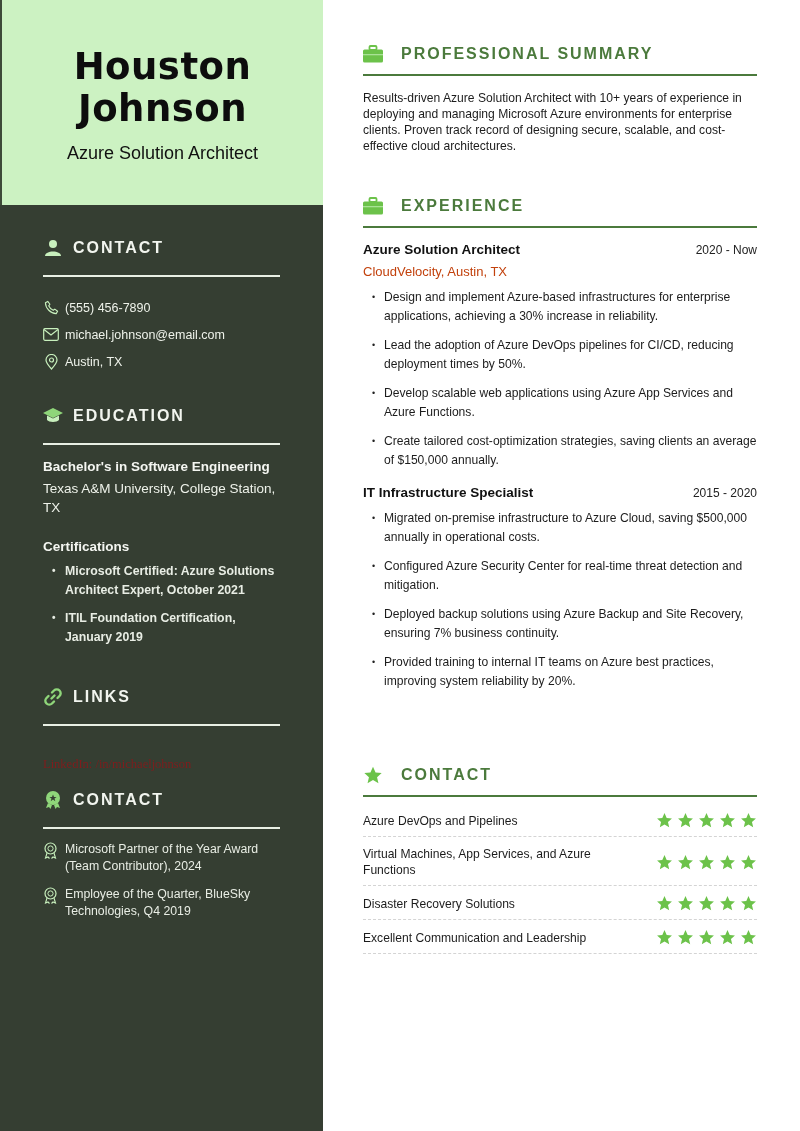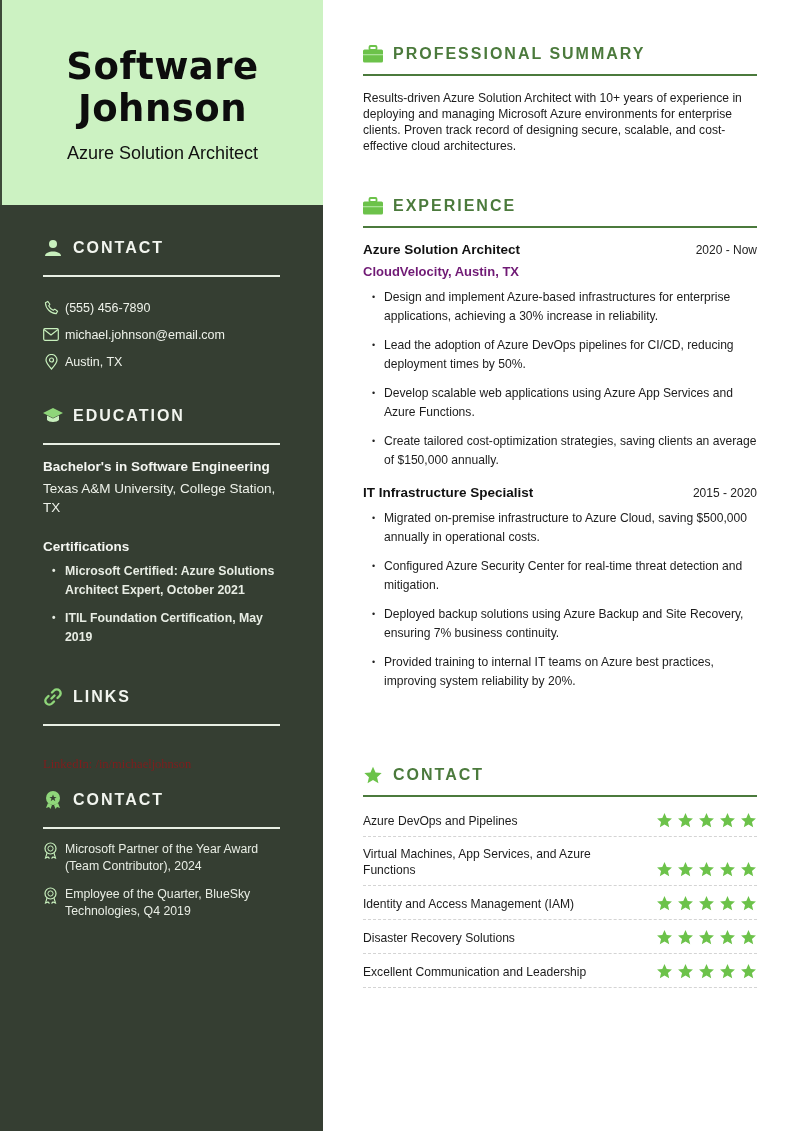--- a/index.html
+++ b/index.html
@@ -23,47 +23,47 @@
   .cert-list { list-style:none; padding:0; margin:8px 0 0 0;font-weight:bold; }
   .cert-list li { position:relative; padding-left:22px; font-family:"Liberation Sans", sans-serif; font-size:12.3px; line-height:18.5px; color:#e8ede4; margin-bottom:10px; }
   .cert-list li::before { content:"•"; position:absolute; left:9px; top:0; font-size:10px; color:#e8ede4; }
 
   .link-text { font-family:Liberation Serif, serif; font-size:12.5px; color:#7f1d1d; margin-top:31px; }
 
   .award-row { display:flex; align-items:flex-start; margin-top:12px; font-family:"Liberation Sans", sans-serif; font-size:12.3px; line-height:16.5px; color:#e8ede4; }
   .award-row .ai { width:16px; height:18px; margin-right:6px; flex-shrink:0; margin-top:1px; }
 
   .main-sec { position:absolute; left:363px; width:394px; }
-  .main-head { display:flex; align-items:center; height:28px; border-bottom:2px solid #4b7a3c; padding-bottom:6px; }
+  .main-head { display:flex; align-items:center; height:28px; border-bottom:2px solid #4b7a3c; padding-bottom:6px;gap:8px; }
   .main-head .ico { width:20px; height:20px; margin-right:10px; display:flex; align-items:center; justify-content:center; }
   .main-head .ttl { font-family:"Liberation Sans", sans-serif; font-weight:bold; font-size:16px; letter-spacing:2px; color:#4b7a3c; }
   .summary { font-family:"Liberation Sans", sans-serif; font-size:12.1px; line-height:16px; color:#1c1c1c; margin-top:14px; }
 
   .job { margin-top:14px; }
   .job-top { display:flex; justify-content:space-between; align-items:baseline; }
   .job-title { font-family:"Liberation Sans", sans-serif; font-weight:bold; font-size:13.5px; color:#111; }
   .job-date { font-family:"Liberation Sans", sans-serif; font-size:12px; color:#222; }
-  .job-company { font-family:"Liberation Sans", sans-serif; font-weight:bold; font-size:13px; color:#701a75; margin-top:7px; }
+  .job-company { font-family:"Liberation Sans", sans-serif; font-weight:normal; font-size:13px; color:#c2410c; margin-top:7px; }
   .bullets { list-style:none; padding:0; margin:9px 0 0 0; }
   .bullets li { position:relative; padding-left:21px; font-family:"Liberation Sans", sans-serif; font-size:12.1px; line-height:18.5px; color:#1c1c1c; margin-bottom:11px; }
   .bullets li::before { content:"•"; position:absolute; left:9px; top:0; font-size:9px; color:#222; }
 
-  .skill-row { display:flex; justify-content:space-between; align-items:flex-end; border-bottom:1px dashed #d4d4d4; padding:9px 0 7px 0; }
+  .skill-row { display:flex; justify-content:space-between; align-items:center; border-bottom:1px dashed #d4d4d4; padding:9px 0 7px 0; }
   .skill-name { font-family:"Liberation Sans", sans-serif; font-size:12.1px; line-height:16px; color:#1c1c1c; width:260px; }
   .stars { display:flex; gap:4px; }
   .star { width:17px; height:17px; }
 </style>
 </head>
 <body>
 
 <div class="sidebar"></div>
 
 <div class="header">
   <div class="name">
-    <div>Software</div>
+    <div>Houston</div>
     <div>Johnson</div>
   </div>
   <div class="role">Azure Solution Architect</div>
 </div>
 
 <div class="side-sec" style="top:235px;">
   <div class="side-head">
     <span class="ico">
       <svg width="18" height="18" viewBox="0 0 18 18">
           <circle cx="9" cy="5" r="4" fill="#c8f0bd"></circle>
@@ -110,21 +110,21 @@
           <path d="M4 8.5 L4 13 C6 15.5 14 15.5 16 13 L16 8.5 L10 11.5 Z" fill="#c8f0bd"></path>
         </svg>
     </span>
     <span class="ttl">EDUCATION</span>
   </div>
   <div class="edu-degree">Bachelor's in Software Engineering</div>
   <div class="edu-school">Texas A&amp;M University, College Station, TX</div>
   <div class="cert-title">Certifications</div>
   <ul class="cert-list">
     <li>Microsoft Certified: Azure Solutions Architect Expert, October 2021</li>
-    <li>ITIL Foundation Certification, May 2019</li>
+    <li>ITIL Foundation Certification, January 2019</li>
   </ul>
 </div>
 
 <div class="side-sec" style="top:684px;">
   <div class="side-head">
     <span class="ico">
       <svg width="20" height="20" viewBox="0 0 20 20">
           <path d="M8.5 11.5 L11.5 8.5" stroke="#8fd67a" stroke-width="2.4" stroke-linecap="round"></path>
           <path d="M9 5.5 L11 3.5 A3.5 3.5 0 0 1 16.5 9 L14.5 11" fill="none" stroke="#8fd67a" stroke-width="2.4" stroke-linecap="round"></path>
           <path d="M11 14.5 L9 16.5 A3.5 3.5 0 0 1 3.5 11 L5.5 9" fill="none" stroke="#8fd67a" stroke-width="2.4" stroke-linecap="round"></path>
@@ -271,40 +271,20 @@
           </svg>
         <svg class="star" viewBox="0 0 24 23">
             <path d="M12 1 L15.1 8 L22.5 8.6 L16.9 13.5 L18.6 21 L12 17 L5.4 21 L7.1 13.5 L1.5 8.6 L8.9 8 Z" fill="#6cc24a"></path>
           </svg>
         <svg class="star" viewBox="0 0 24 23">
             <path d="M12 1 L15.1 8 L22.5 8.6 L16.9 13.5 L18.6 21 L12 17 L5.4 21 L7.1 13.5 L1.5 8.6 L8.9 8 Z" fill="#6cc24a"></path>
           </svg>
       </span>
     </div>
     <div class="skill-row">
-      <span class="skill-name">Identity and Access Management (IAM)</span>
-      <span class="stars">
-        <svg class="star" viewBox="0 0 24 23">
-            <path d="M12 1 L15.1 8 L22.5 8.6 L16.9 13.5 L18.6 21 L12 17 L5.4 21 L7.1 13.5 L1.5 8.6 L8.9 8 Z" fill="#6cc24a"></path>
-          </svg>
-        <svg class="star" viewBox="0 0 24 23">
-            <path d="M12 1 L15.1 8 L22.5 8.6 L16.9 13.5 L18.6 21 L12 17 L5.4 21 L7.1 13.5 L1.5 8.6 L8.9 8 Z" fill="#6cc24a"></path>
-          </svg>
-        <svg class="star" viewBox="0 0 24 23">
-            <path d="M12 1 L15.1 8 L22.5 8.6 L16.9 13.5 L18.6 21 L12 17 L5.4 21 L7.1 13.5 L1.5 8.6 L8.9 8 Z" fill="#6cc24a"></path>
-          </svg>
-        <svg class="star" viewBox="0 0 24 23">
-            <path d="M12 1 L15.1 8 L22.5 8.6 L16.9 13.5 L18.6 21 L12 17 L5.4 21 L7.1 13.5 L1.5 8.6 L8.9 8 Z" fill="#6cc24a"></path>
-          </svg>
-        <svg class="star" viewBox="0 0 24 23">
-            <path d="M12 1 L15.1 8 L22.5 8.6 L16.9 13.5 L18.6 21 L12 17 L5.4 21 L7.1 13.5 L1.5 8.6 L8.9 8 Z" fill="#6cc24a"></path>
-          </svg>
-      </span>
-    </div>
-    <div class="skill-row">
       <span class="skill-name">Disaster Recovery Solutions</span>
       <span class="stars">
         <svg class="star" viewBox="0 0 24 23">
             <path d="M12 1 L15.1 8 L22.5 8.6 L16.9 13.5 L18.6 21 L12 17 L5.4 21 L7.1 13.5 L1.5 8.6 L8.9 8 Z" fill="#6cc24a"></path>
           </svg>
         <svg class="star" viewBox="0 0 24 23">
             <path d="M12 1 L15.1 8 L22.5 8.6 L16.9 13.5 L18.6 21 L12 17 L5.4 21 L7.1 13.5 L1.5 8.6 L8.9 8 Z" fill="#6cc24a"></path>
           </svg>
         <svg class="star" viewBox="0 0 24 23">
             <path d="M12 1 L15.1 8 L22.5 8.6 L16.9 13.5 L18.6 21 L12 17 L5.4 21 L7.1 13.5 L1.5 8.6 L8.9 8 Z" fill="#6cc24a"></path>

